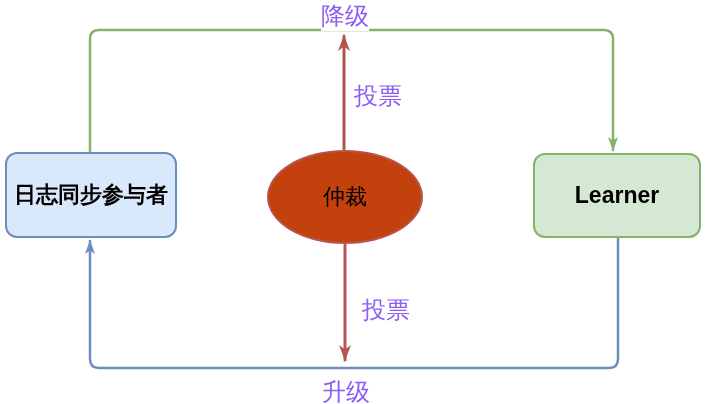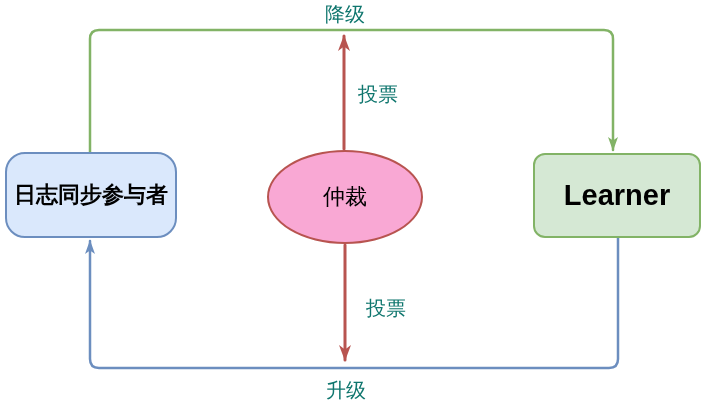--- a/index.html
+++ b/index.html
@@ -31,51 +31,51 @@
     color: #000000;
     text-align: center;
   }
   .node-rect-blue {
     left: 5px;
     top: 152px;
     width: 172px;
     height: 86px;
     background: #dae8fc;
     border: 2px solid #6c8ebf;
-    border-radius: 20px;
+    border-radius: 12px;
     font-size: 22px;
     font-weight: bold;
   }
   .node-rect-green {
     left: 533px;
     top: 153px;
     width: 168px;
     height: 85px;
     background: #d5e8d4;
     border: 2px solid #82b366;
     border-radius: 12px;
-    font-size: 29px;
+    font-size: 23px;
     font-weight: bold;
   }
   .node-ellipse {
     left: 267px;
     top: 150px;
     width: 156px;
     height: 94px;
-    background: #f9a8d4;
+    background: #c2410c;
     border: 2.5px solid #b85450;
     border-radius: 50%;
     font-size: 22px;
     font-weight: normal;
   }
   .edge-label {
     position: absolute;
     transform: translateX(-50%);
-    font-size: 20px;
-    color: #0f766e;
+    font-size: 24px;
+    color: #8b5cf6;
     white-space: nowrap;
     background: #ffffff;
     line-height: 1.2;
   }
   .lbl-demote  { left: 345px; top: 2px;   }
   .lbl-vote-up { left: 378px; top: 82px;  }
   .lbl-vote-dn { left: 386px; top: 296px; }
   .lbl-upgrade { left: 346px; top: 378px; text-align: right; }
 </style>
 </head>

